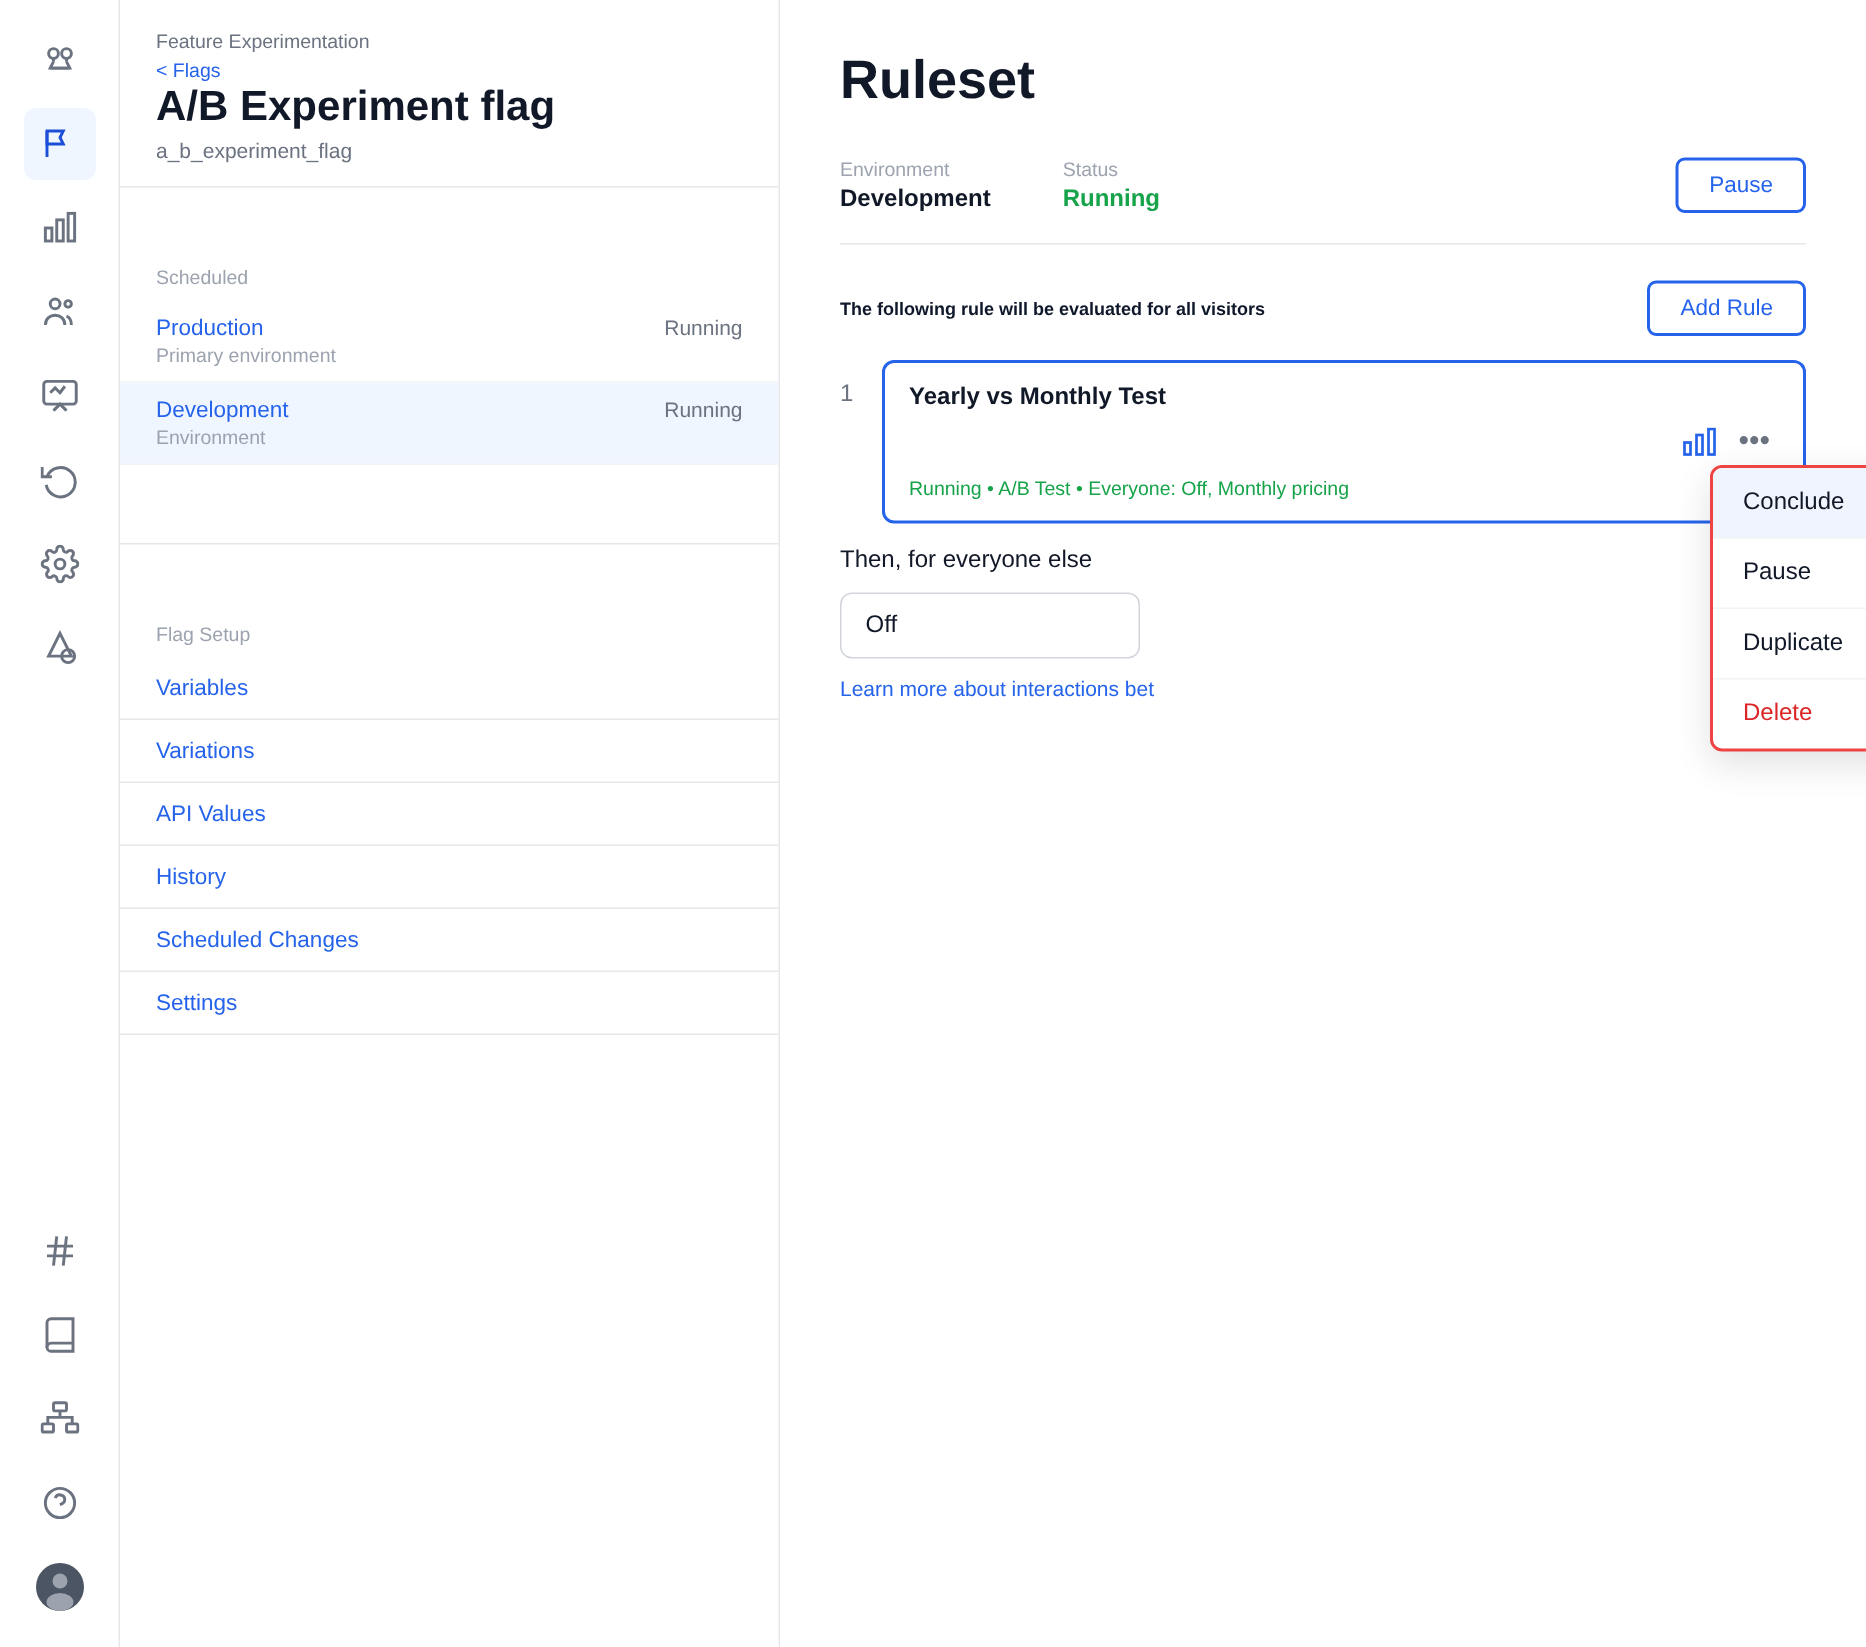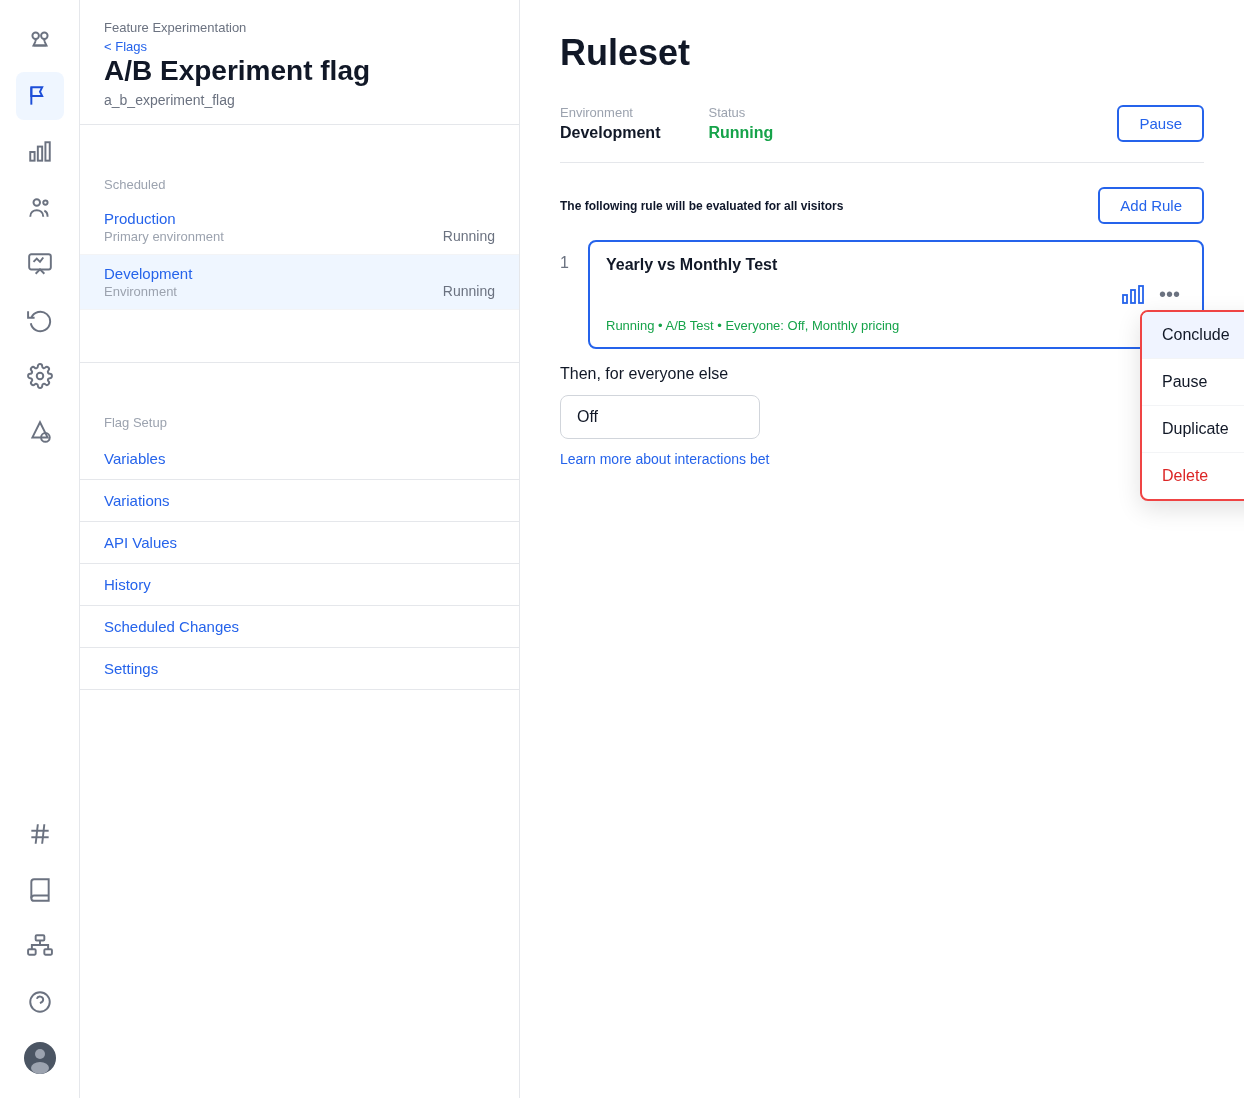--- a/index.html
+++ b/index.html
@@ -75,21 +75,21 @@
     .sidebar-section-label {
       font-size: 13px;
       color: #9ca3af;
       padding: 0 24px;
       margin-bottom: 8px;
       font-weight: 500;
       text-transform: none;
     }
     .ruleset-item {
       display: flex;
-      align-items: flex-end;
+      align-items: flex-start;
       justify-content: space-between;
       padding: 10px 24px;
       cursor: pointer;
       border-bottom: 1px solid #f3f4f6;
     }
     .ruleset-item.active { background: #eff6ff; }
     .ruleset-item-left {}
     .ruleset-item-name {
       font-size: 15px;
       color: #2563eb;

